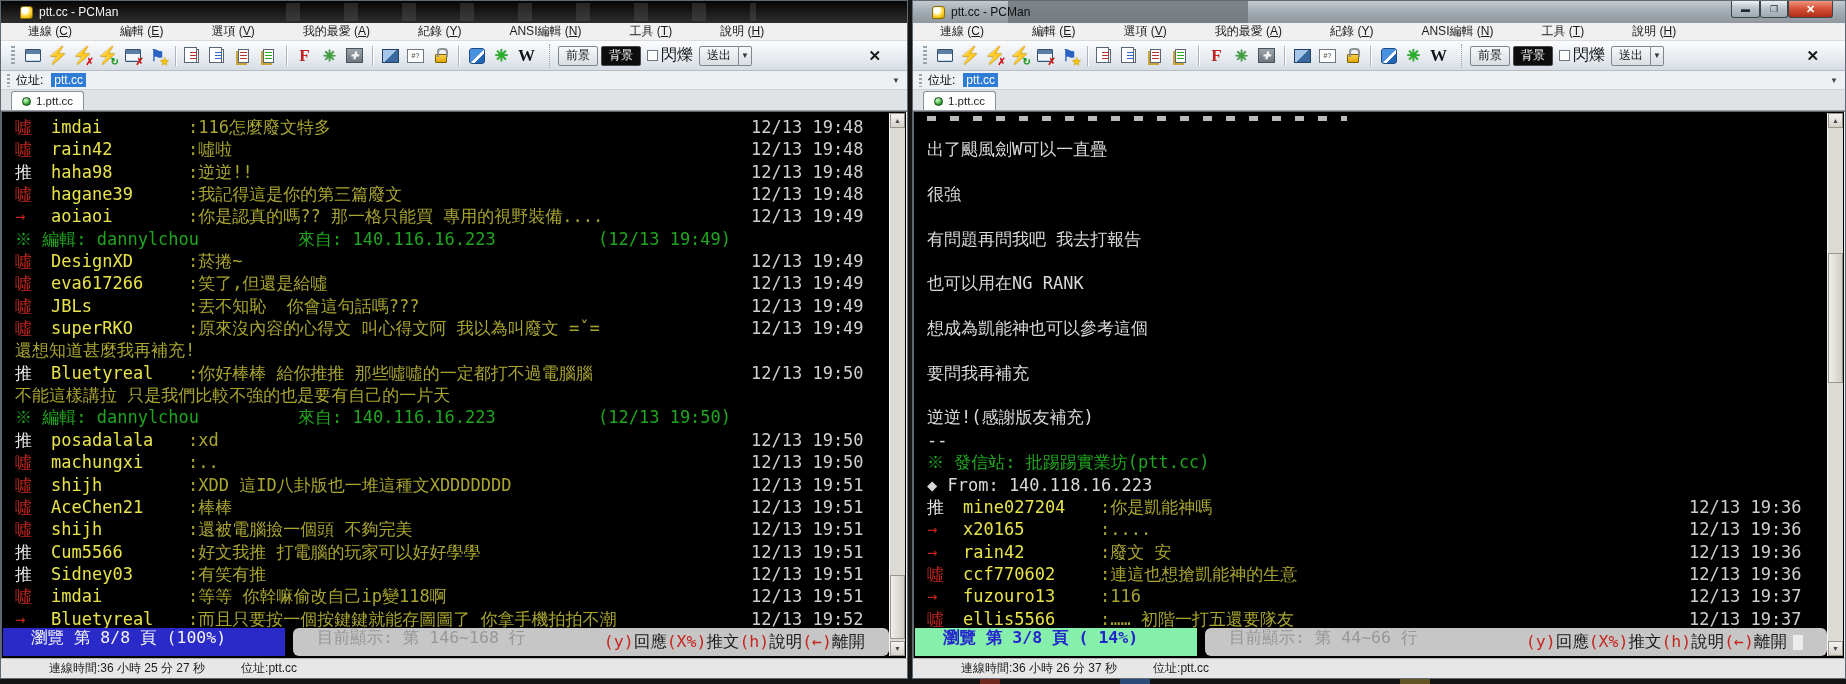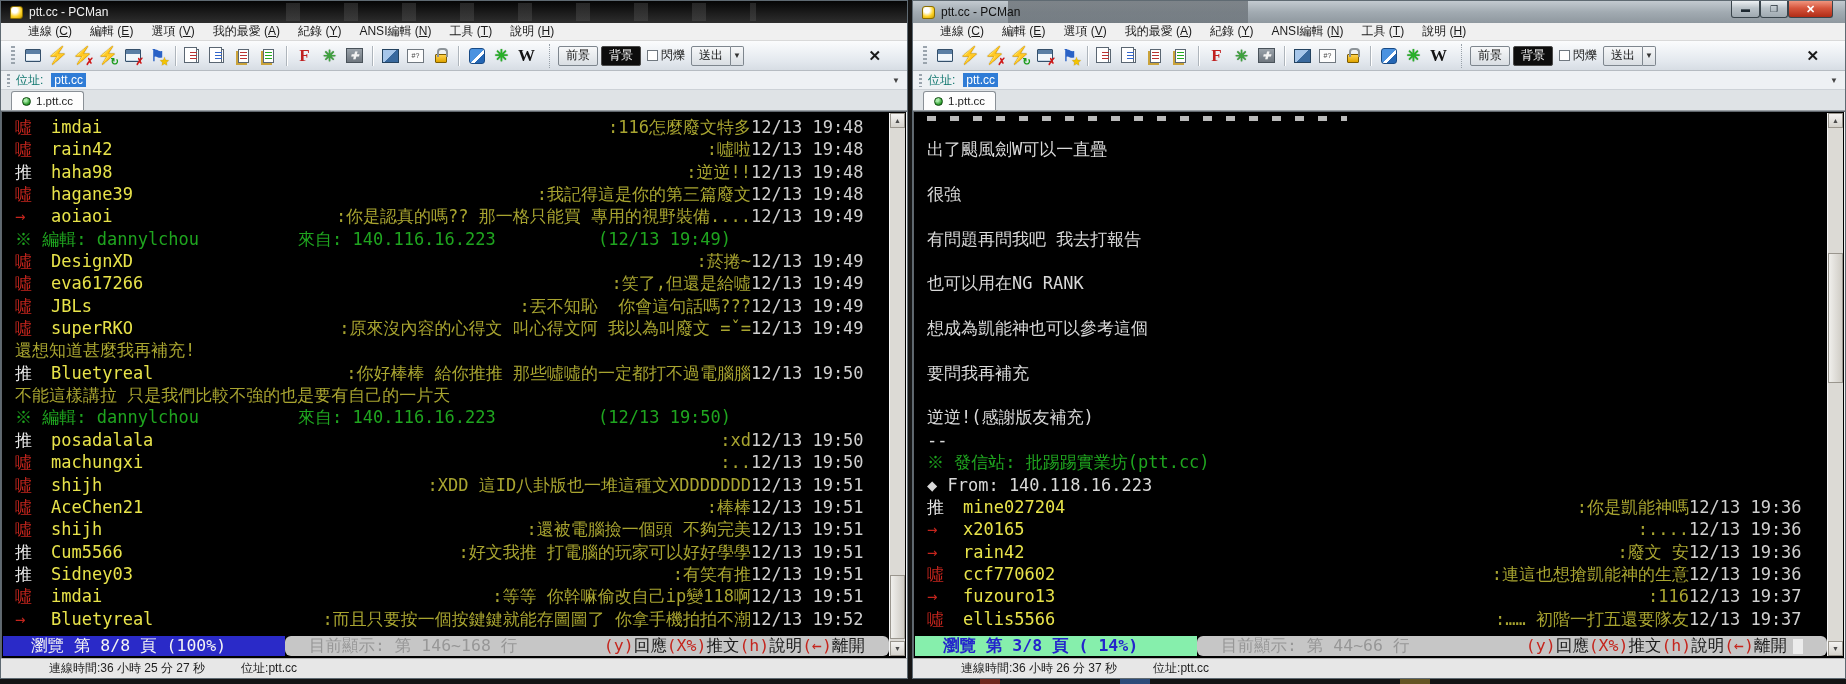--- a/index.html
+++ b/index.html
@@ -7,42 +7,42 @@
               font-family:"Liberation Sans", sans-serif; }
   .stage { position:relative; width:1846px; height:684px; background:#151515; }
 
   
   .window { position:absolute; top:0; height:679px; background:#ececec;
             border:1px solid #5f6a72; display:flex; flex-direction:column; }
   #win-left  { left:0;  width:908px; }
   #win-right { left:912px; width:934px; }
 
   .titlebar { height:22px; position:relative; display:flex; align-items:center;
-              padding-left:9px; flex:0 0 auto; overflow:hidden; }
+              padding-left:19px; flex:0 0 auto; overflow:hidden; }
   .tb-dark  { background:linear-gradient(180deg,#050505,#1c1c1c 55%,#2e2e2e); color:#f2f2f2; }
   .tb-dark::after { content:""; position:absolute; left:285px; top:2px; width:470px; height:18px;
         background:repeating-linear-gradient(90deg, rgba(90,90,90,.35) 0 14px, transparent 14px 58px); }
   .tb-lite  { background:linear-gradient(180deg,#c3cad0,#a2abb2 50%,#8f989f); color:#101010; }
   .tb-lite::after { content:""; position:absolute; left:95px; top:0; width:240px; height:22px;
         background:linear-gradient(180deg, rgba(40,45,50,.45), rgba(40,45,50,.25)); }
   .appicon { width:13px; height:13px; border-radius:3px 3px 3px 1px; margin-right:6px; z-index:2;
              background:radial-gradient(circle at 35% 30%, #fff 0 25%, #ffd429 60%, #c89a00);
              border:1px solid #8a6d00; }
   .title { font-size:12px; z-index:2; }
 
   .caps { position:absolute; right:12px; top:0; display:flex; z-index:3; }
   .cap { height:17px; border:1px solid #39444b; border-top:none; border-radius:0 0 3px 3px;
          display:flex; align-items:center; justify-content:center;
          font-size:9px; color:#1d2830; background:linear-gradient(180deg,#eef2f4,#b9c2c8 45%,#9fa9b0); }
   .cap.min { width:29px; } .cap.max { width:28px; }
   .cap.cls { width:45px; color:#fff; font-size:11px; font-weight:bold;
              background:linear-gradient(180deg,#f0957e,#d6553c 45%,#b02c16); }
 
   .menubar { height:18px; background:#f0f0f0; border-bottom:1px solid #d9d9d9;
-             display:flex; align-items:flex-end; padding-left:18px; flex:0 0 auto; }
+             display:flex; align-items:flex-end; padding-left:18px; flex:0 0 auto;gap:30px; }
   .mitem { font-size:12px; color:#1c1c1c; padding:0 9px; white-space:nowrap; }
   .mitem u { text-decoration:underline; }
 
   .toolband { height:30px; background:linear-gradient(180deg,#fbfcfd,#e3e8ee 70%,#d7dde4);
               border-bottom:1px solid #b6bcc2; display:flex; align-items:center;
               position:relative; padding-left:8px; flex:0 0 auto; }
   .grip { width:4px; height:20px; margin:0 5px 0 2px;
           background:repeating-linear-gradient(180deg,#9aa4ad 0 2px, transparent 2px 4px); }
   .tbicons { display:flex; align-items:center; height:100%; }
   .tbi { width:23px; height:24px; position:relative; display:flex; align-items:center;
@@ -80,55 +80,55 @@
          background:linear-gradient(135deg,#4a92e0 0 52%, #ffffff 52% 66%, #2466b4 66%); }
   .flw { color:#27b327; font-size:16px; text-shadow:0 0 1px #0e6a0e; }
   .wik { color:#141414; font-family:"Liberation Serif", serif; font-size:17px; }
 
   .tbctrl { display:flex; align-items:center; margin-left:10px; padding-left:8px;
             border-left:1px dotted #98a0a8; height:24px; }
   .tbbtn { font-size:12px; color:#141414; height:20px; padding:0 7px; margin-right:3px;
            border:1px solid #7e868e; border-radius:2px;
            background:linear-gradient(180deg,#f7f8f9,#d9dee3); font-family:inherit; }
   .tbbtn.pressed { background:#0d0d0d; color:#f2f2f2; border-color:#4a4a4a; }
-  .chk { display:flex; align-items:center; font-size:12px; color:#141414; margin:0 6px 0 3px; }
+  .chk { display:flex; align-items:center; font-size:16px; color:#141414; margin:0 6px 0 3px; }
   .chk .box { width:11px; height:11px; background:#fff; border:1px solid #707880; margin-right:3px; }
   .tbbtn.send { margin-right:0; border-radius:2px 0 0 2px; }
   .dropbtn { width:13px; height:20px; border:1px solid #7e868e; border-left:none;
              border-radius:0 2px 2px 0; background:linear-gradient(180deg,#f7f8f9,#d9dee3);
              font-size:8px; color:#333; padding:0; }
   .tbclose { position:absolute; right:26px; top:6px; font-size:15px; font-weight:bold;
              color:#1a1a1a; cursor:default; }
 
   .addressrow { height:19px; background:#eef1f4; border-bottom:1px solid #cdd2d7;
                 display:flex; align-items:center; padding-left:6px; position:relative; flex:0 0 auto; }
   .agrip { width:3px; height:13px; margin-right:6px;
            background:repeating-linear-gradient(180deg,#9aa4ad 0 2px, transparent 2px 4px); }
-  .addrlabel { font-size:12px; color:#0f766e; margin-right:8px; }
+  .addrlabel { font-size:12px; color:#000000; margin-right:8px; }
   .addrvalue { font-size:12px; color:#fff; background:#2f7cd6; padding:0 3px; }
   .addrdrop { position:absolute; right:7px; top:5px; font-size:8px; color:#444; }
 
   .tabrow { height:21px; background:#dfe3e6; border-bottom:1px solid #9aa0a5;
             display:flex; align-items:flex-end; padding-left:10px; flex:0 0 auto;text-align:center; }
   .tab { height:19px; background:#fdfdfd; border:1px solid #8a9096; border-bottom:none;
          border-radius:3px 3px 0 0; display:flex; align-items:center; padding:0 10px; }
   .ball { width:9px; height:9px; border-radius:50%; margin-right:5px;
           background:radial-gradient(circle at 35% 30%, #a9eba9 0 20%, #2f9e2f 65%, #156015);
           border:1px solid #0e4a0e; }
   .tab span.tlab { font-size:11.5px; color:#1e1e1e; }
 
   
   .terminal { position:relative; flex:1 1 auto; background:#000;
               box-shadow:inset 1px 1px 0 #60666c, inset -1px 0 0 #f2f2f2; overflow:hidden; }
   .rows { position:absolute; left:2px; top:2px; right:18px; bottom:22px; padding-top:3px;
           font-family:"DejaVu Sans Mono", monospace; font-size:17px; overflow:hidden; }
   .trow { display:flex; height:22.35px; line-height:22.35px; padding-left:12px; white-space:pre; }
   .tg  { width:36px; flex:0 0 auto; }
   .usr { width:137px; flex:0 0 auto; color:#e8e34a; }
-  .txt { color:#a8a430; flex:1 1 auto; overflow:hidden;text-align:right; }
+  .txt { color:#a8a430; flex:1 1 auto; overflow:hidden; }
   .dt  { flex:0 0 auto; width:138px; margin-left:auto; color:#cfcfcf; }
   .k-push .tg { color:#e9e9e9; }
   .k-boo .tg, .k-arrow .tg { color:#c5251d; }
   .full { flex:1 1 auto; }
   .c-green { color:#1fa51f; }
   .c-white { color:#d9d9d9; }
   .c-olive { color:#a8a430; }
   .ea { width:283px; flex:0 0 auto; } .eb { width:300px; flex:0 0 auto; } .ec { flex:1; }
   .sliver { height:22.35px; position:relative; }
   .sliver::before { content:""; position:absolute; left:12px; top:0; width:420px; height:5px;
@@ -137,22 +137,22 @@
   .vscroll { position:absolute; right:2px; top:2px; bottom:2px; width:16px; background:#dcdad5;
              border-left:1px solid #f5f5f5; }
   .varr { position:absolute; left:0; width:15px; height:15px; background:linear-gradient(180deg,#f4f3f1,#d5d2cc);
           border:1px solid #9a968e; color:#4a4a4a; font-size:7px; text-align:center; line-height:14px; }
   .varr.up { top:0; } .varr.dn { bottom:0; }
   .vthumb { position:absolute; left:0; width:15px; background:linear-gradient(90deg,#f0efec,#cfccc5);
             border:1px solid #9a968e; }
   #win-left  .vthumb { bottom:17px; height:64px; }
   #win-right .vthumb { top:140px; height:130px; }
 
-  .browsebar { position:absolute; left:2px; right:18px; bottom:2px; height:20px; display:flex;
-               font-family:"DejaVu Sans Mono", monospace; font-size:16.5px; line-height:20px; }
+  .browsebar { position:absolute; left:2px; right:18px; bottom:2px; height:28px; display:flex;
+               font-family:"DejaVu Sans Mono", monospace; font-size:16.5px; line-height:20px;gap:8px; }
   .bpos { flex:0 0 282px; padding-left:28px; white-space:pre; }
   .blue .bpos { background:#2a2ac8; color:#f4f4f4; }
   .teal .bpos { background:#86efac; color:#2424cc; font-weight:bold; }
   .bgrey { flex:1 1 auto; background:#c6c6c6; display:flex;border-radius:6px; }
   .brange { color:#979797; margin-left:24px; white-space:pre; }
   .bkeys { margin-left:auto; padding-right:24px; color:#1a1a1a; white-space:pre; display:flex; align-items:center; }
   .bkeys .hk { color:#c5251d; }
   .cursorblk { width:10px; height:15px; background:#ececec; margin-left:6px; display:inline-block; }
 
   .statusbar { height:20px; background:#e7e7e7; border-top:1px solid #b4b4b4;

